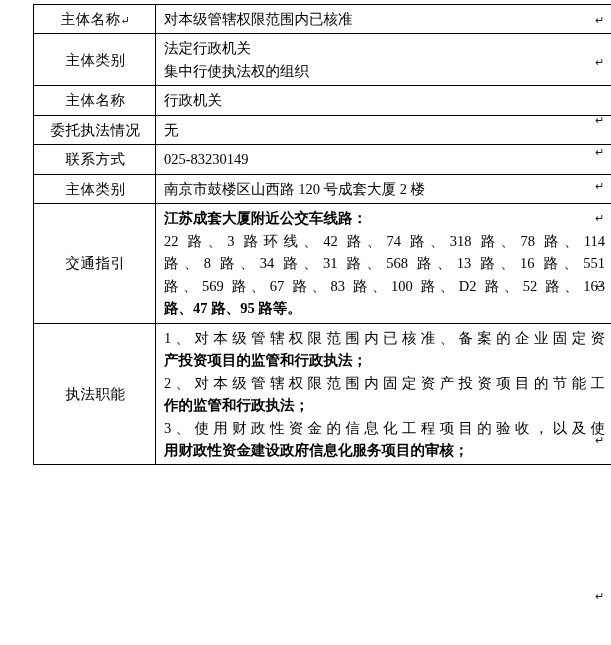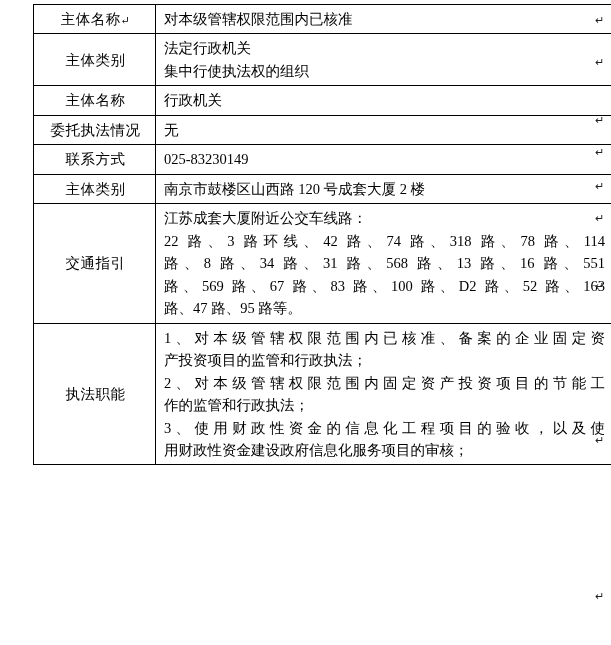--- a/index.html
+++ b/index.html
@@ -52,20 +52,21 @@
     display: block;
     white-space: pre-wrap;
   }
   .justify-block .val-line {
     text-align: justify;
     text-align-last: justify;
   }
   .justify-block .val-line.last {
     text-align: justify;
     text-align-last: left;
+    font-weight: bold;
   }
   .mark {
     font-size: 11px;
     color: #000000;
     vertical-align: baseline;
   }
   
   .pilcrow-col {
     position: absolute;
     right: 2px;

